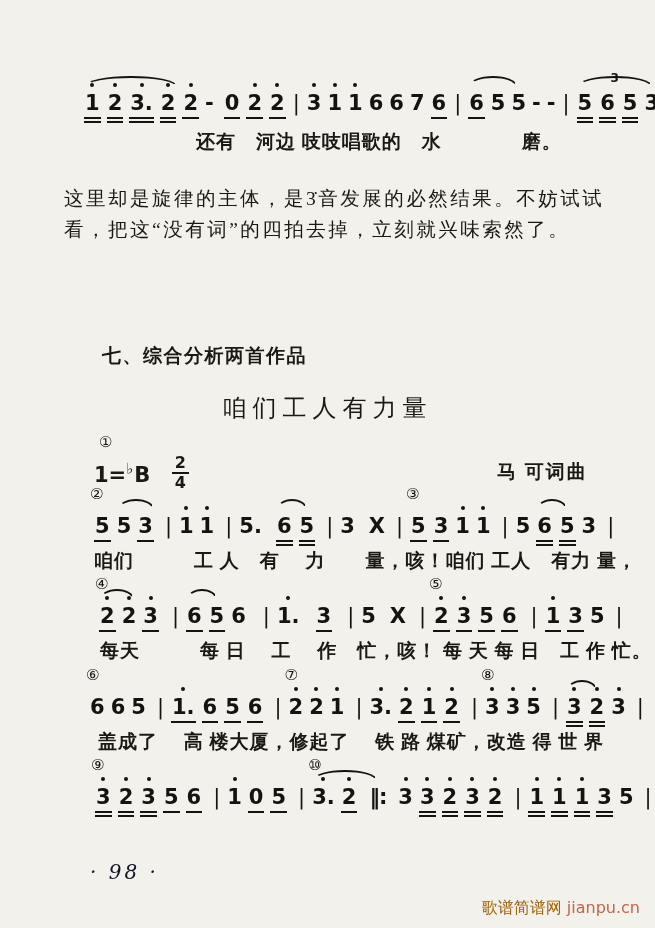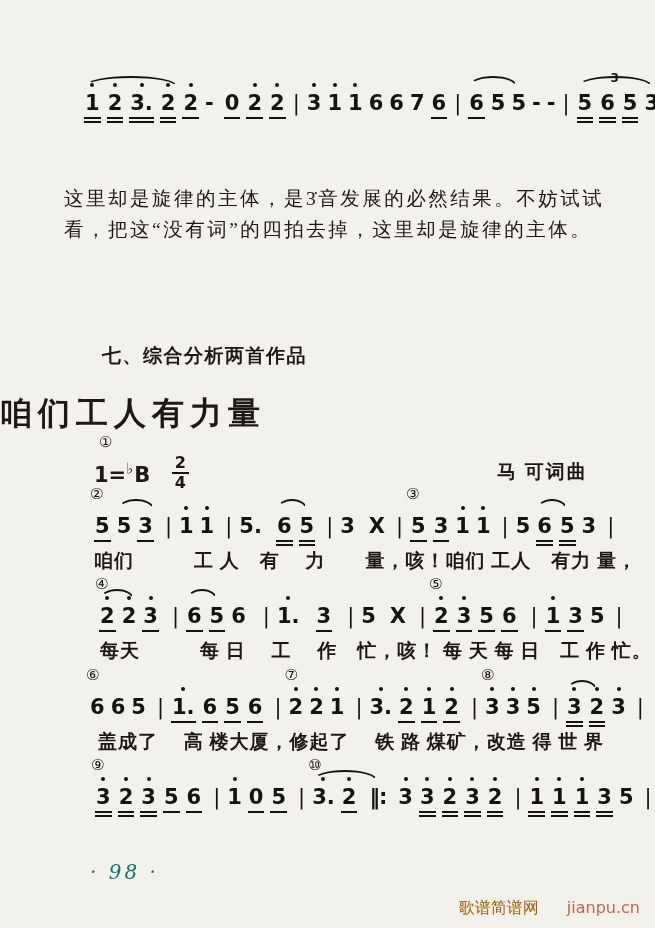--- a/index.html
+++ b/index.html
@@ -25,50 +25,51 @@
   .tri{position:absolute;top:-25px;font-style:normal;font-weight:700;font-size:12px;}
   
   .lyrics{position:absolute;white-space:pre;font-size:19px;font-weight:600;
           letter-spacing:1px;color:#1c1915;}
   
   .para{position:absolute;}
   .pline{white-space:pre;font-size:19.5px;line-height:30.8px;letter-spacing:2.5px;}
   .indent{text-indent:2em;}
   .heading{position:absolute;font-family:"DejaVu Sans","Liberation Sans",sans-serif;
            font-weight:700;font-size:19px;letter-spacing:1.5px;}
-  .title{position:absolute;width:100%;text-align:left;
+  .title{position:absolute;width:100%;text-align:center;
          font-family:"DejaVu Sans","Liberation Sans",sans-serif;
-         font-weight:700;font-size:32px;letter-spacing:6px;}
+         font-weight:400;font-size:24px;letter-spacing:6px;}
   .marker{position:absolute;font-size:15px;}
   .keyrow{position:absolute;font-family:"DejaVu Sans","Liberation Sans",sans-serif;
           font-weight:700;font-size:21px;}
   .keyrow .flat{vertical-align:super;font-size:15px;margin-right:1px;}
   .frac{display:inline-block;vertical-align:-6px;margin-left:14px;text-align:center;
         font-size:16px;line-height:1;}
   .frac .ft{display:block;border-bottom:2px solid #15130f;padding:0 3px 1px 3px;}
   .frac .fb{display:block;padding-top:1px;}
   .credit{position:absolute;font-size:19px;letter-spacing:2px;font-weight:600;}
   
   .pagenum{position:absolute;font-style:italic;font-size:20px;letter-spacing:3px;
-           color:#0f766e;font-family:"DejaVu Serif",serif;}
+           color:#0f172a;font-family:"DejaVu Serif",serif;}
   .watermark{position:absolute;text-align:right;
              font-family:"DejaVu Sans","Liberation Sans",sans-serif;font-size:16px;}
   .wm-site{color:#a16207;}
-  .wm-url{color:#c4664a;margin-left:23px;}
+  .wm-url{color:#c4664a;}
 </style>
 </head>
 <body>
 
 <div class="page">
 
   <div class="notation" style="left:84px;top:90px"><span class="tk"><span class="u2"><span class="u1">1</span></span><i class="dot-above"></i><i class="arc" style="width: 92px;"></i></span><span class="tk"><span class="u2"><span class="u1">2</span></span><i class="dot-above"></i></span><span class="tk"><span class="u2"><span class="u1">3.</span></span><i class="dot-above"></i></span><span class="tk"><span class="u2"><span class="u1">2</span></span><i class="dot-above"></i></span><span class="tk"><span class="u1">2</span><i class="dot-above"></i></span><span class="tk" style="margin-right: 10px;"><span>-</span></span><span class="tk"><span class="u1">0</span></span><span class="tk"><span class="u1">2</span><i class="dot-above"></i></span><span class="tk"><span class="u1">2</span><i class="dot-above"></i></span><span class="tk bar"><span>|</span></span><span class="tk"><span>3</span><i class="dot-above"></i></span><span class="tk"><span>1</span><i class="dot-above"></i></span><span class="tk"><span>1</span><i class="dot-above"></i></span><span class="tk"><span>6</span></span><span class="tk"><span>6</span></span><span class="tk"><span>7</span></span><span class="tk"><span class="u1">6</span></span><span class="tk bar"><span>|</span></span><span class="tk"><span class="u1">6</span><i class="arc" style="width: 48px;"></i></span><span class="tk"><span>5</span></span><span class="tk"><span>5</span></span><span class="tk"><span>-</span></span><span class="tk"><span>-</span></span><span class="tk bar"><span>|</span></span><span class="tk"><span class="u2"><span class="u1">5</span></span><i class="arc" style="width: 74px;"></i><i class="tri" style="left: 34px;">3</i></span><span class="tk"><span class="u2"><span class="u1">6</span></span></span><span class="tk"><span class="u2"><span class="u1">5</span></span></span><span class="tk"><span>3.</span></span></div>
+  <div class="lyrics" style="left:196px;top:129px">还有　河边 吱吱唱歌的　水　　　　磨。</div>
 
   <div class="para" style="left:64px;top:184px;width:560px">
     <div class="pline">这里却是旋律的主体，是3̇音发展的必然结果。不妨试试</div>
-    <div class="pline">看，把这“没有词”的四拍去掉，这里却是旋律的主体。</div>
+    <div class="pline">看，把这“没有词”的四拍去掉，立刻就兴味索然了。</div>
   </div>
 
   <div class="heading" style="left:102px;top:343px">七、综合分析两首作品</div>
 
   <div class="title" style="top:392px">咱们工人有力量</div>
 
   <div class="marker" style="left:99px;top:433px">①</div>
 
   <div class="keyrow" style="left:94px;top:455px">
     <span>1=</span><span class="flat">♭</span><span>B</span>

